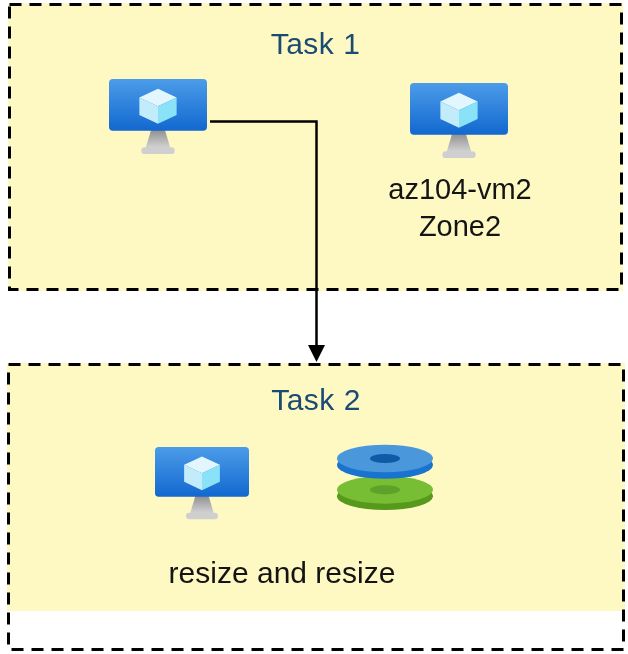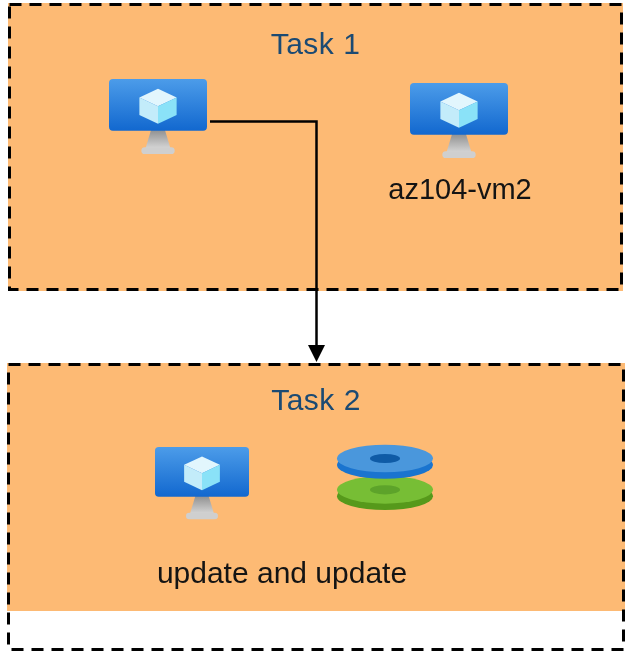--- a/index.html
+++ b/index.html
@@ -2,21 +2,21 @@
 <html><head>
 <meta charset="utf-8">
 <style>
   html,body{margin:0;padding:0;}
   body{
     width:628px;height:654px;background:#ffffff;
     font-family:"Liberation Sans", sans-serif;
     position:relative;overflow:hidden;
   }
   .canvas{position:absolute;left:0;top:0;width:628px;height:654px;}
-  .task-box{position:absolute;background:#fdba74;}
+  .task-box{position:absolute;background:#fef9c3;}
   .box-task1{left:8px;top:3px;width:615px;height:288px;}
   .box-task2{left:7px;top:363px;width:618px;height:248px;}
   .task-title{
     position:absolute;left:0;top:24px;width:100%;
     text-align:center;font-size:30px;line-height:34px;
     color:#1b4a73;letter-spacing:0.5px;
   }
   .vm-icon{position:absolute;display:block;}
   .vm1-icon{left:101px;top:76px;width:98px;height:78px;}
   .vm2-icon{left:402px;top:80px;width:98px;height:78px;}
@@ -70,20 +70,21 @@
     <svg class="vm-icon vm2-icon" viewBox="0 0 100 80" preserveAspectRatio="none">
       <polygon points="43,52 57,52 63,72 37,72" fill="url(#standGrad)"></polygon>
       <rect x="33" y="70" width="34" height="7" rx="3.5" fill="#cfcfcf"></rect>
       <rect x="0" y="0" width="100" height="53" rx="4" fill="url(#screenGrad)"></rect>
       <polygon points="50,10 69,19 50,28 31,19" fill="#e2f6fd"></polygon>
       <polygon points="31,19 50,28 50,46 31,37" fill="#c3ecfa"></polygon>
       <polygon points="69,19 50,28 50,46 69,37" fill="#8ae2f8"></polygon>
     </svg>
     <div class="vm-caption vm2-caption">
       <div>az104-vm2</div>
+      <div>Zone2</div>
     </div>
   </div>
 
   <div class="task-box box-task2">
     <div class="task-title" style="top:20px">Task 2</div>
 
     <svg class="vm-icon t2-vm-icon" viewBox="0 0 100 80" preserveAspectRatio="none">
       <polygon points="43,52 57,52 63,72 37,72" fill="url(#standGrad)"></polygon>
       <rect x="33" y="70" width="34" height="7" rx="3.5" fill="#cfcfcf"></rect>
       <rect x="0" y="0" width="100" height="53" rx="4" fill="url(#screenGrad)"></rect>
@@ -94,21 +95,21 @@
 
     <svg class="disks-icon" viewBox="0 0 100 76" preserveAspectRatio="none">
       <ellipse cx="50" cy="60" rx="48" ry="15" fill="#56991b"></ellipse>
       <ellipse cx="50" cy="53" rx="48" ry="15" fill="#77be35"></ellipse>
       <ellipse cx="50" cy="53" rx="15" ry="5" fill="#5da32a"></ellipse>
       <ellipse cx="50" cy="26" rx="48" ry="15" fill="#1a74cf"></ellipse>
       <ellipse cx="50" cy="19" rx="48" ry="15" fill="#4a97dc"></ellipse>
       <ellipse cx="50" cy="19" rx="15" ry="5" fill="#0f5ba6"></ellipse>
     </svg>
 
-    <div class="t2-caption">update and update</div>
+    <div class="t2-caption">resize and resize</div>
   </div>
 
   <svg class="overlay" viewBox="0 0 628 654">
     <rect x="9.5" y="4.5" width="612" height="285" fill="none" stroke="#000000" stroke-width="3" stroke-dasharray="12 8"></rect>
     <rect x="8.5" y="364.5" width="615" height="285" fill="none" stroke="#000000" stroke-width="3" stroke-dasharray="12 8"></rect>
     <path d="M 210 121.5 H 316.5 V 346" fill="none" stroke="#000000" stroke-width="2.5"></path>
     <polygon points="316.5,362 308,345 325,345" fill="#000000"></polygon>
   </svg>
 
 </div>

